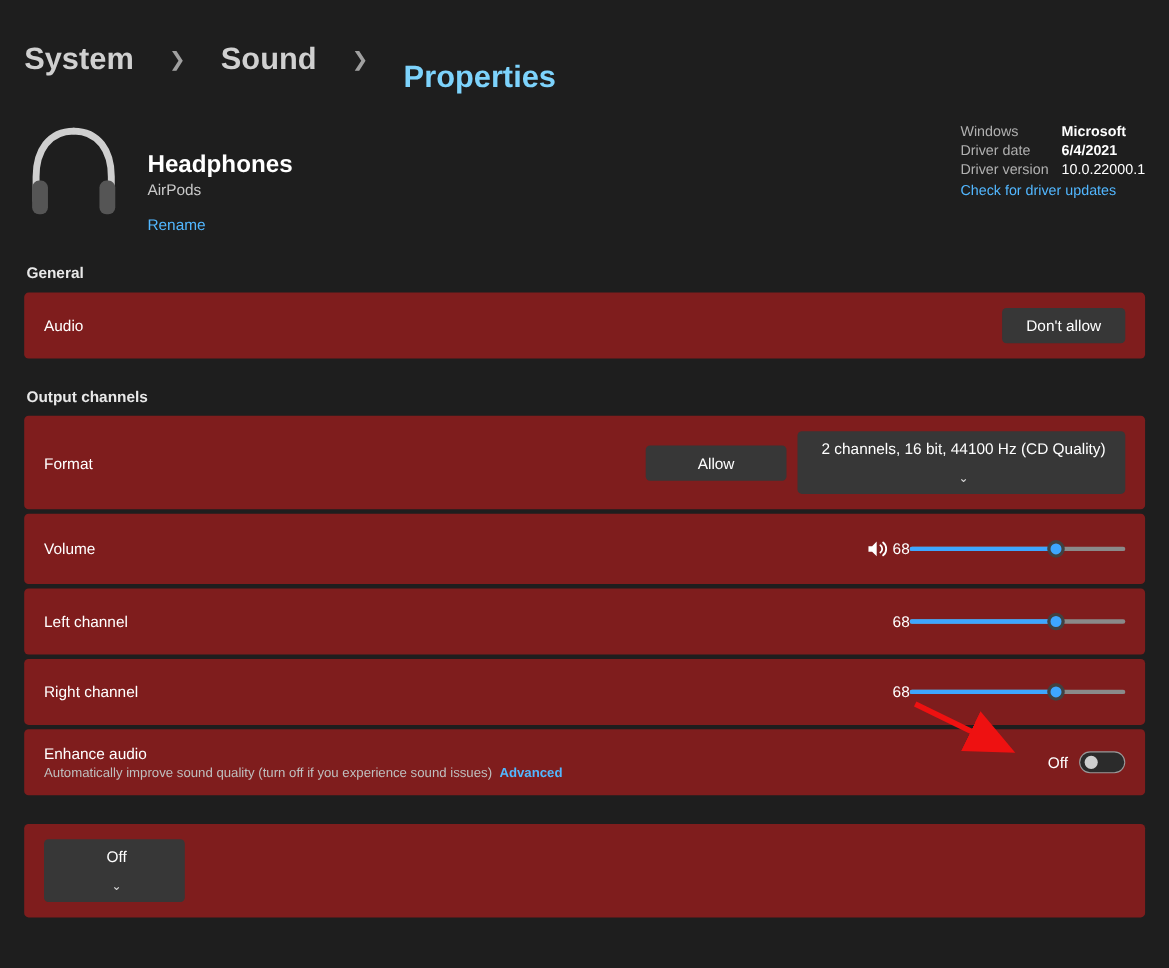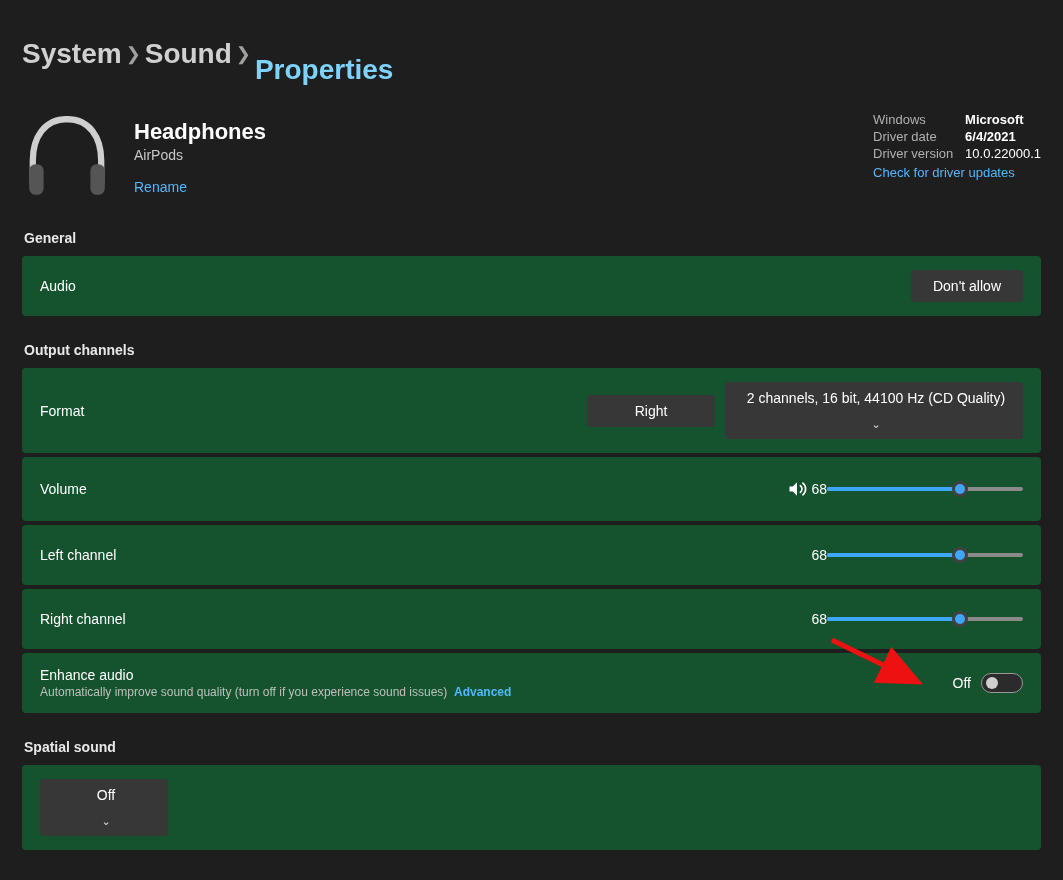--- a/index.html
+++ b/index.html
@@ -11,53 +11,53 @@
     width: 1063px;
     height: 880px;
     overflow: hidden;
     padding: 22px 22px 0 22px;
   }
 
   
   .breadcrumb {
     display: flex;
     align-items: center;
-    gap: 4px;
+    gap: 32px;
     margin-bottom: 26px;
   }
   .breadcrumb .crumb {
     color: #d0d0d0;
     font-size: 28px;
     font-weight: 600;
   }
   .breadcrumb .crumb.active { color: #7dd3fc; margin-top: 32px; }
   .breadcrumb .chev { color: #a0a0a0; font-size: 18px; font-weight: 400; }
 
   
   .header-row { display: flex; align-items: flex-start; margin-bottom: 28px; }
   .device-block { display: flex; gap: 22px; flex: 1; }
   .device-icon { width: 90px; height: 90px; }
-  .device-texts h2 { font-size: 22px; font-weight: 600; margin-top: 7px; }
+  .device-texts h2 { font-size: 22px; font-weight: 600; margin-top: 24px; }
   .device-sub   { color: #c8c8c8; font-size: 14px; margin-top: 2px; }
   .link         { color: #52b7ff; font-size: 14px; cursor: pointer; }
   .device-texts .link { display: inline-block; margin-top: 16px; }
 
   .driver-block { font-size: 13px; color: #b0b0b0; }
   .driver-block .row { display: flex; margin-bottom: 2px; }
   .driver-block .label { width: 92px; }
   .driver-block .val   { color: #ffffff; font-weight: 600; }
   .driver-block .val.thin { font-weight: 400; }
   .driver-block .link.small { font-size: 13px; margin-top: 2px; display: inline-block; }
 
   
   .section-title { color: #e8e8e8; font-size: 14px; font-weight: 600; margin: 0 0 10px 2px; }
 
   
   .card {
-    background: #14532d;
+    background: #7f1d1d;
     border-radius: 4px;
     padding: 14px 18px;
     display: flex;
     align-items: center;
     margin-bottom: 4px;
   }
   .card-texts { flex: 1; }
   .card-title { color: #ffffff; font-size: 14px; }
   .card-desc  { color: #bfbfbf; font-size: 12px; margin-top: 2px; }
   .card-desc .link { font-weight: 600; font-size: 12px; }
@@ -195,21 +195,21 @@
 </div>
 
 <div class="section-block">
   <div class="section-title">Output channels</div>
 
   <div class="card">
     <div class="card-texts">
       <div class="card-title">Format</div>
     </div>
     <div class="format-controls">
-      <button class="btn" style="width:128px">Right</button>
+      <button class="btn" style="width:128px">Allow</button>
       <div class="select wide">
         <span>2 channels, 16 bit, 44100 Hz (CD Quality)</span>
         <span class="chev-down">⌄</span>
       </div>
     </div>
   </div>
 
   <div class="card" style="padding-top:22px;padding-bottom:22px">
     <div class="card-texts">
       <div class="card-title">Volume</div>
@@ -270,21 +270,20 @@
     <div class="toggle-wrap">
       <span class="toggle-label">Off</span>
       <div class="toggle">
         <div class="knob"></div>
       </div>
     </div>
   </div>
 </div>
 
 <div class="section-block">
-  <div class="section-title">Spatial sound</div>
   <div class="card">
     <div class="select small">
       <span>Off</span>
       <span class="chev-down">⌄</span>
     </div>
   </div>
 </div>
 
 <svg class="arrow-overlay" style="left:828px; top:636px;" width="110" height="60">
   <defs>

